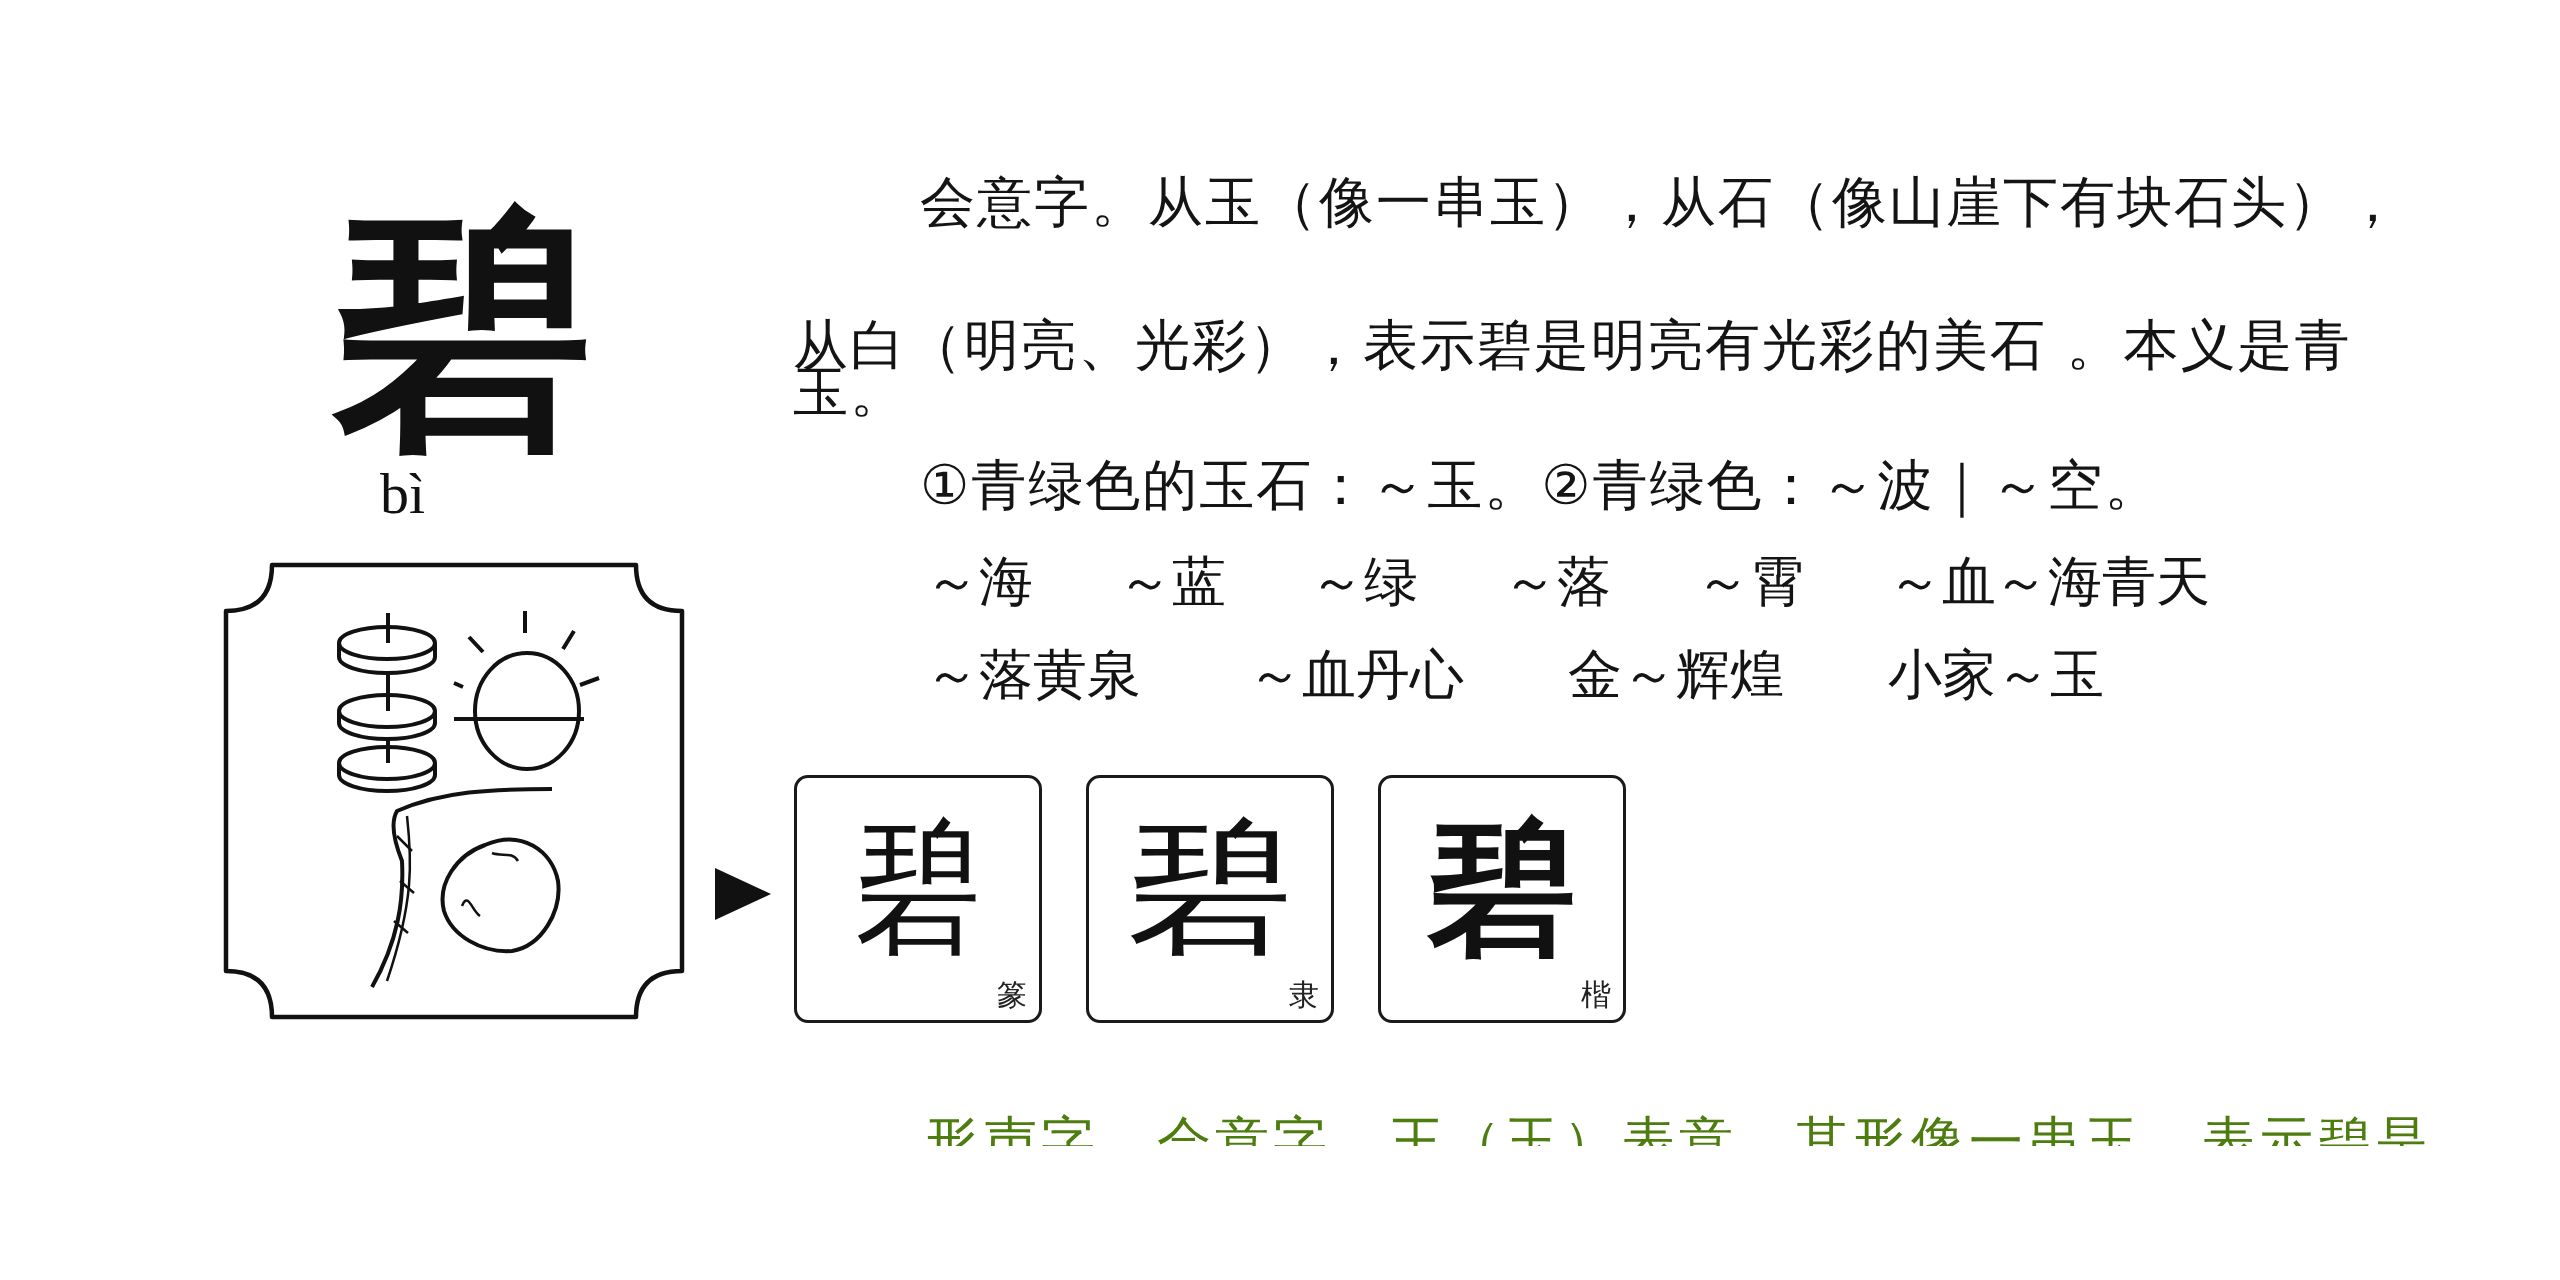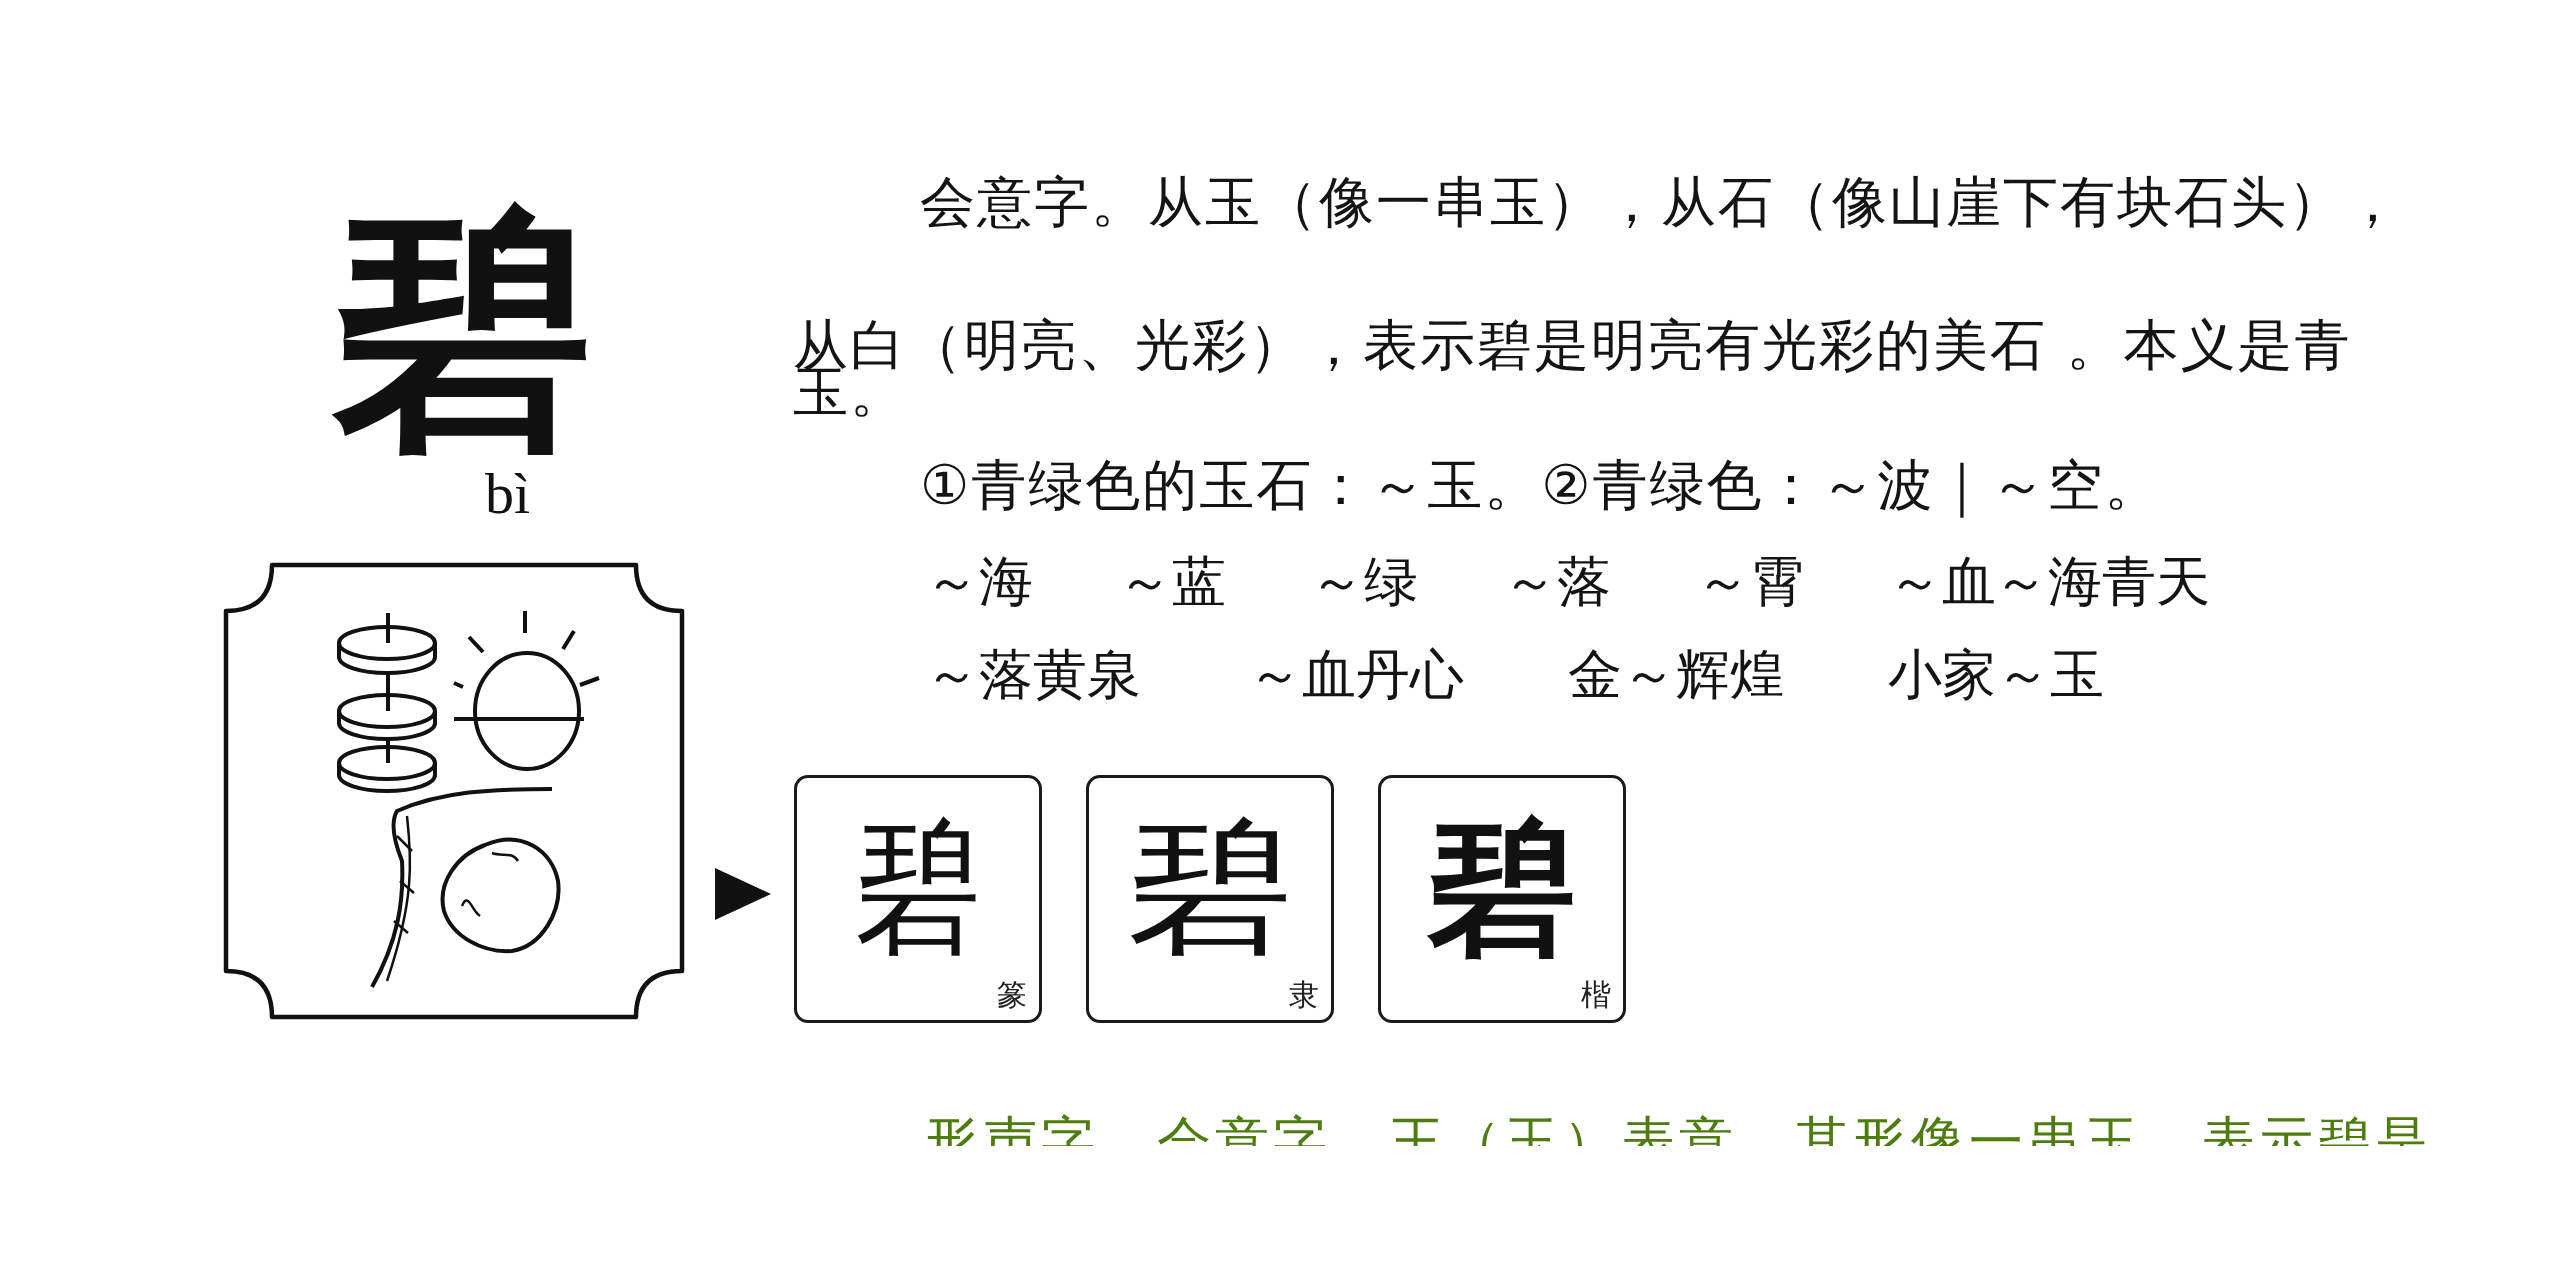--- a/index.html
+++ b/index.html
@@ -10,21 +10,21 @@
   }
   .abs { position: absolute; }
 
   
   .headword {
     left: 318px; top: 178px; width: 290px; height: 300px;
     font-size: 262px; line-height: 300px; text-align: center;
     font-family: "DejaVu Serif", serif; font-weight: bold; color: #111;
   }
   .pinyin {
-    left: 380px; top: 462px; width: 150px; text-align: right;
+    left: 380px; top: 462px; width: 150px; text-align: left;
     font-family: "Liberation Serif", serif; font-size: 58px; line-height: 64px; color: #111;
   }
 
   
   .txt {
     font-family: "DejaVu Sans", sans-serif; font-size: 55px; line-height: 60px;
     white-space: nowrap; color: #141414; letter-spacing: 2px;
   }
   .l1 { left: 920px; top: 172px; }
   .l2 { left: 793px; top: 268px; margin-top: 47px; }

